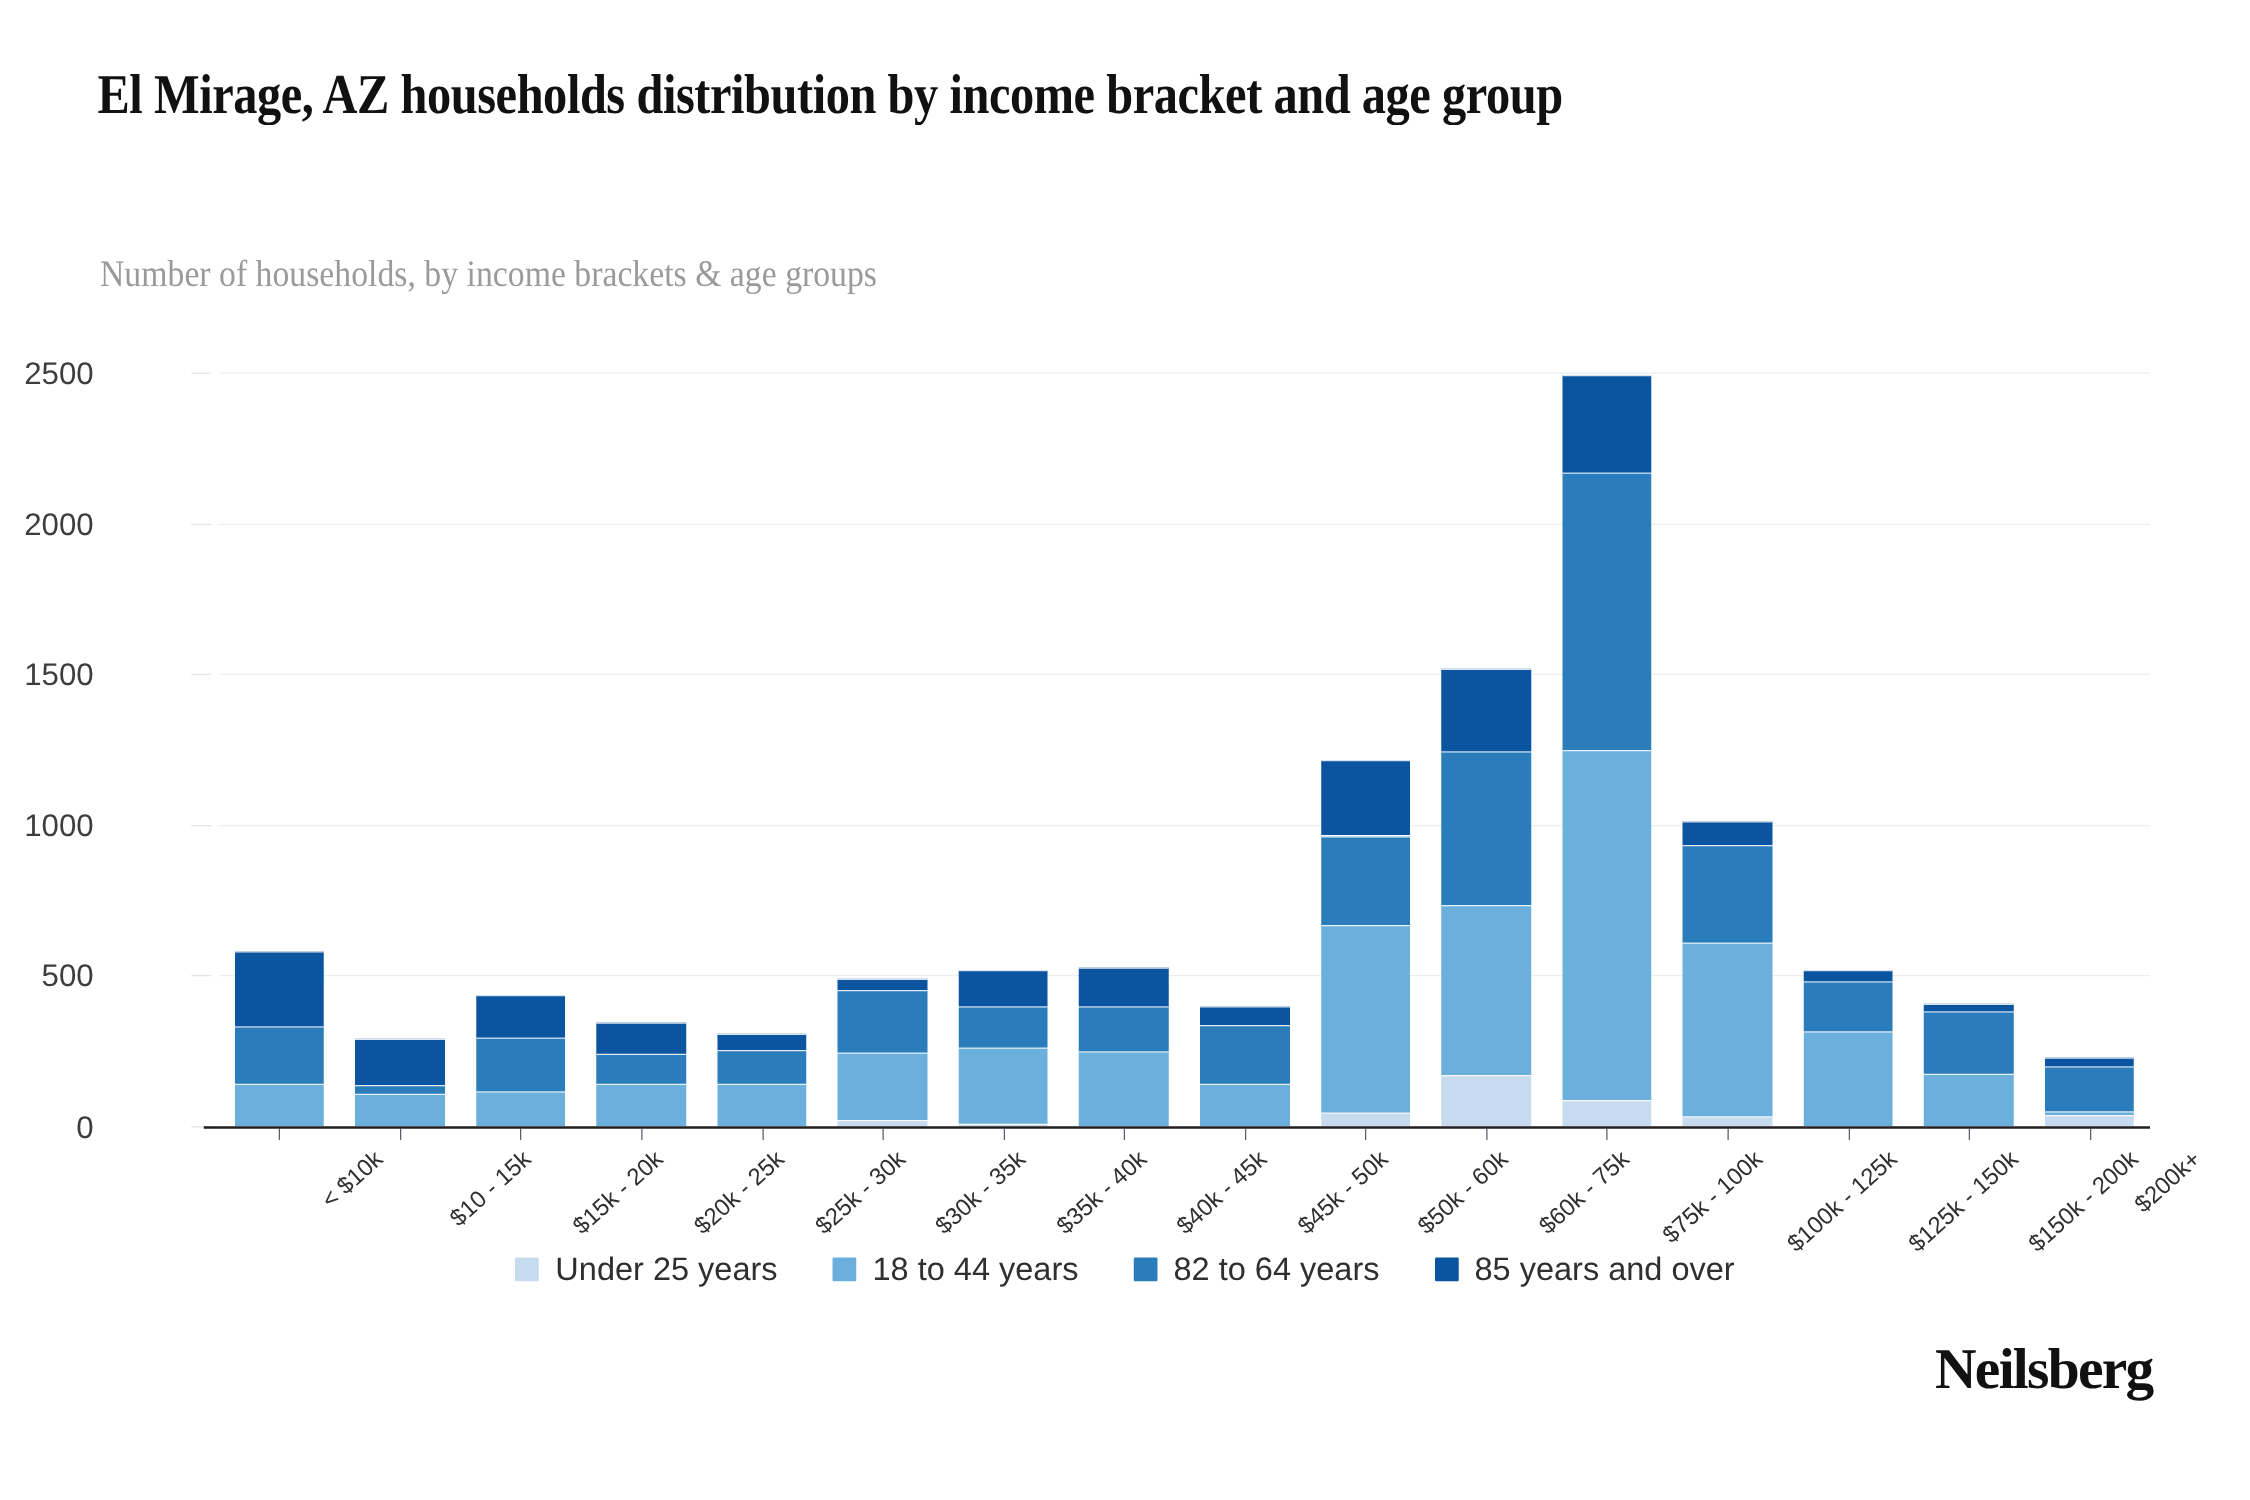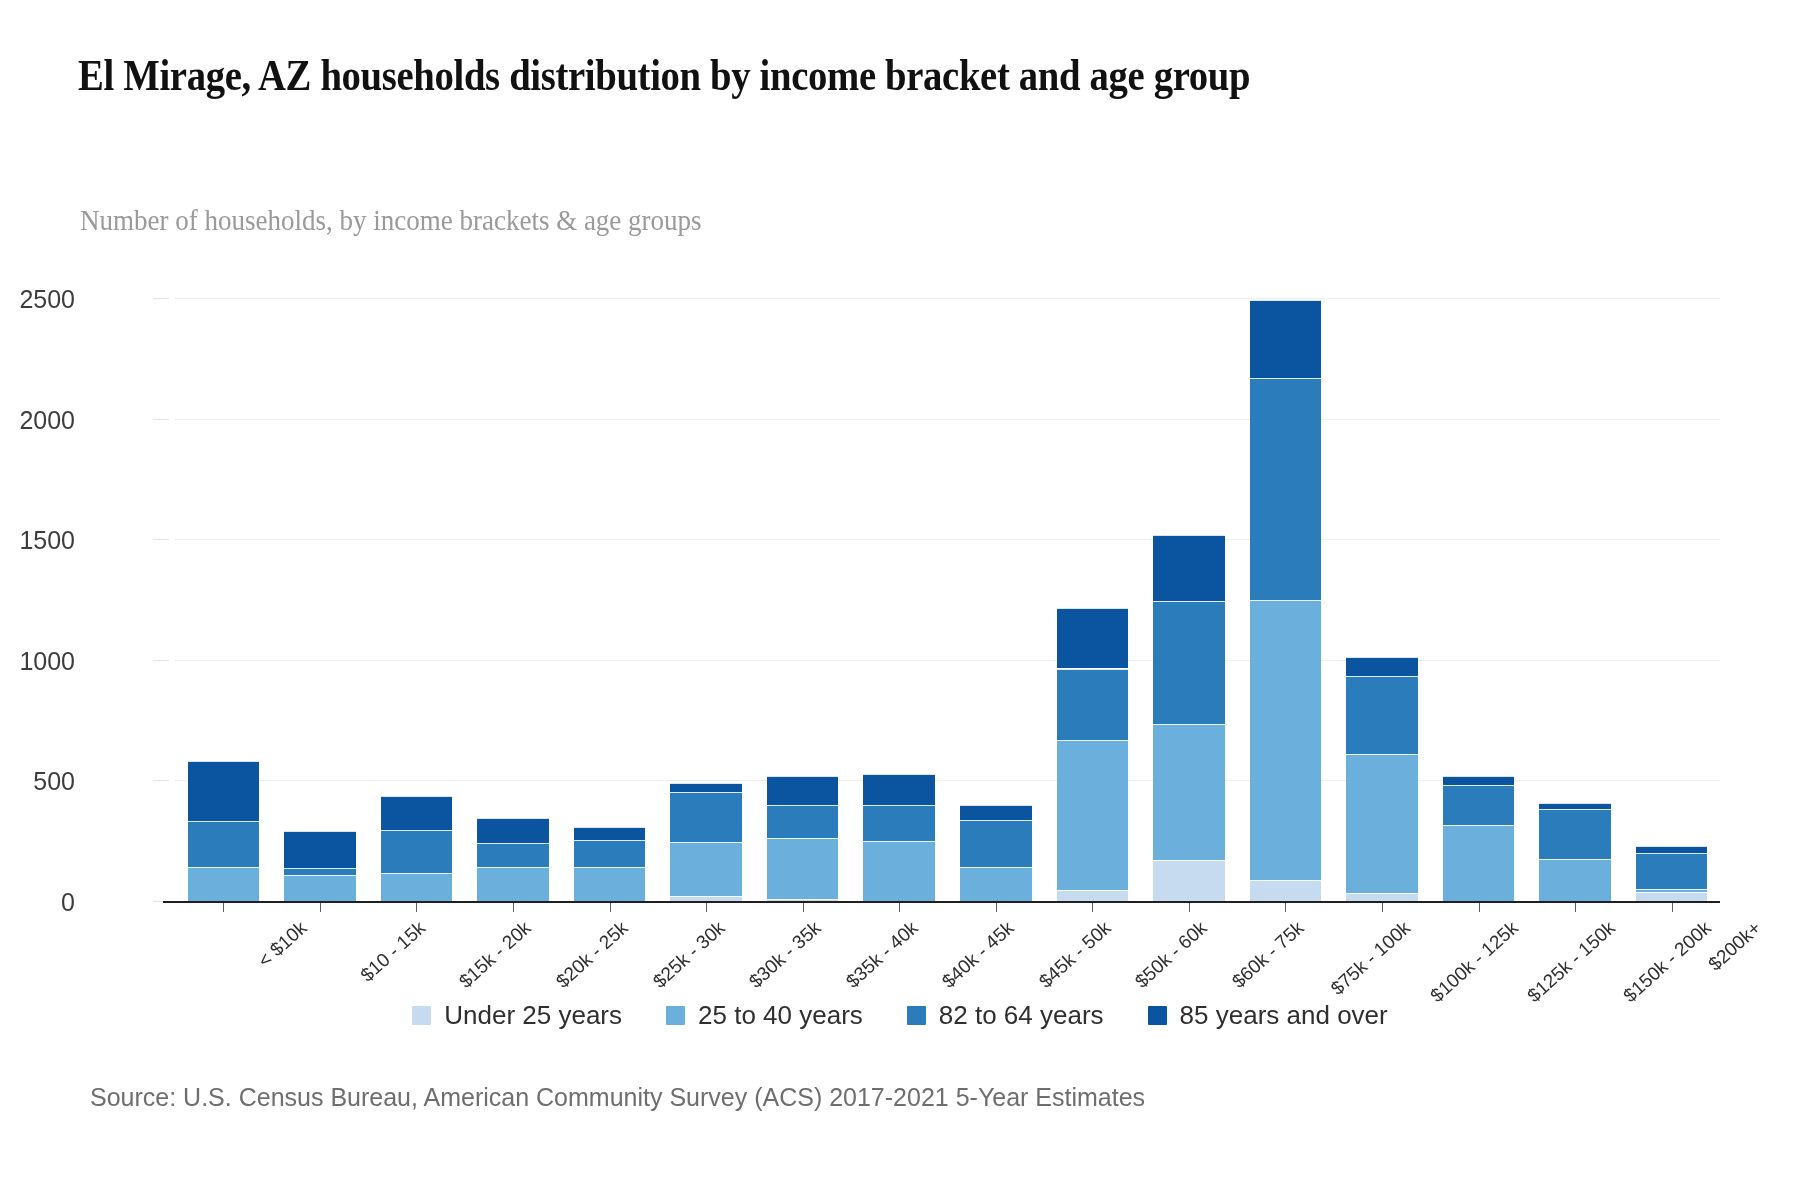--- a/index.html
+++ b/index.html
@@ -325,27 +325,27 @@
       <div class="xlabel" style="left: 1687.72px; top: 917px;">$200k+</div>
     </div>
 
   <div class="legend" id="legend-layer">
       <div class="legend-item">
         <span class="swatch" style="background: rgb(198, 219, 239);"></span>
         <span class="legend-label">Under 25 years</span>
       </div>
       <div class="legend-item">
         <span class="swatch" style="background: rgb(107, 175, 220);"></span>
-        <span class="legend-label">25 to 40 years</span>
+        <span class="legend-label">18 to 44 years</span>
       </div>
       <div class="legend-item">
         <span class="swatch" style="background: rgb(43, 124, 186);"></span>
         <span class="legend-label">82 to 64 years</span>
       </div>
       <div class="legend-item">
         <span class="swatch" style="background: rgb(11, 85, 160);"></span>
         <span class="legend-label">85 years and over</span>
       </div>
     </div>
 
-  <div class="source">Source: U.S. Census Bureau, American Community Survey (ACS) 2017-2021 5-Year Estimates</div>
+  <div class="brand">Neilsberg</div>
 
 </div>
 
 </body></html>

